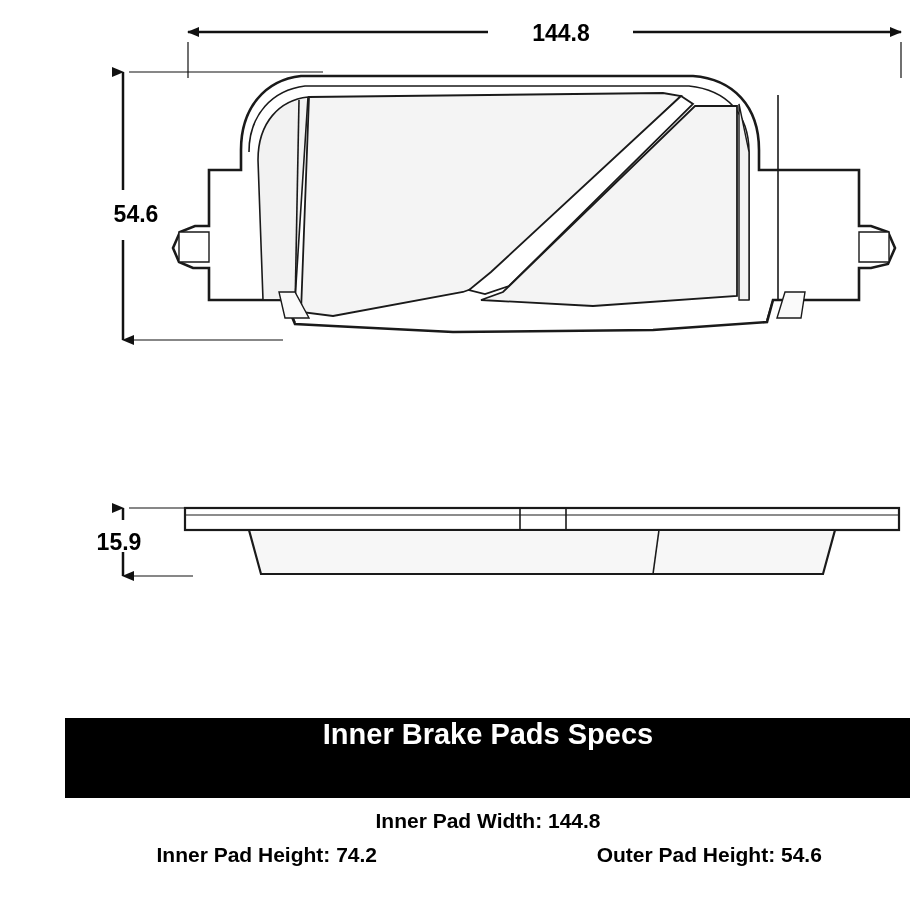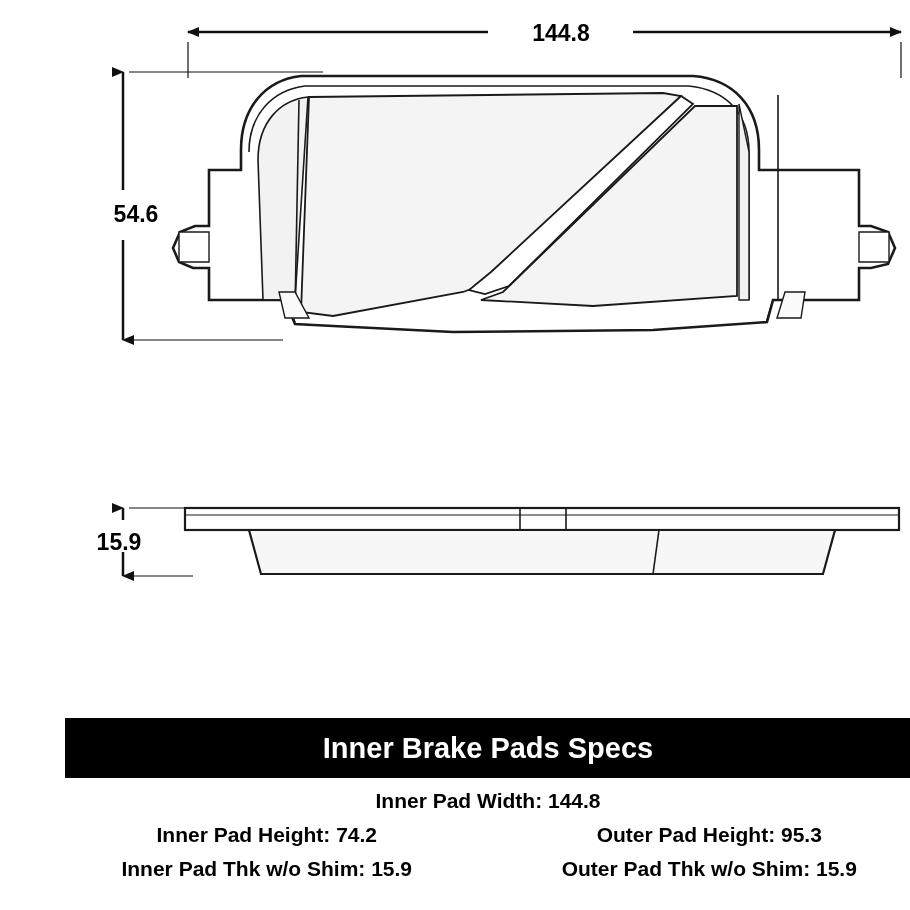--- a/index.html
+++ b/index.html
@@ -38,22 +38,23 @@
   
   .spec-block {
     position: absolute;
     left: 32px;
     top: 718px;
     width: 846px;
   }
   .spec-header {
     display: flex;
     background: #000000;
-    height: 60px;
+    height: 80px;
     align-items: center;
+    flex-direction: column;
   }
   .spec-header .cell {
     flex: 1 1 50%;
     text-align: center;
     color: #ffffff;
     font-size: 29px;
     font-weight: bold;
     font-family: "Liberation Sans", sans-serif;
     letter-spacing: 0px;
   }
@@ -212,22 +213,18 @@
   <div class="spec-block">
     <div class="spec-header">
       <div class="cell">Inner Brake Pads Specs</div>
     </div>
     <div class="spec-rows">
       <div class="spec-row">
         <div class="cell">Inner Pad Width: 144.8</div>
       </div>
       <div class="spec-row">
         <div class="cell">Inner Pad Height: 74.2</div>
-        <div class="cell">Outer Pad Height: 95.3</div>
-      </div>
-      <div class="spec-row">
-        <div class="cell">Inner Pad Thk w/o Shim: 15.9</div>
-        <div class="cell">Outer Pad Thk w/o Shim: 15.9</div>
+        <div class="cell">Outer Pad Height: 54.6</div>
       </div>
     </div>
   </div>
 
 </div>
 
 </body></html>

